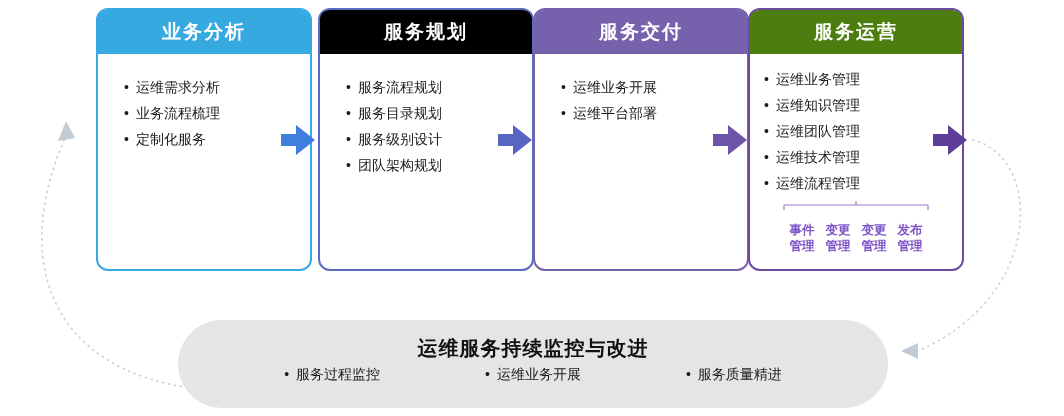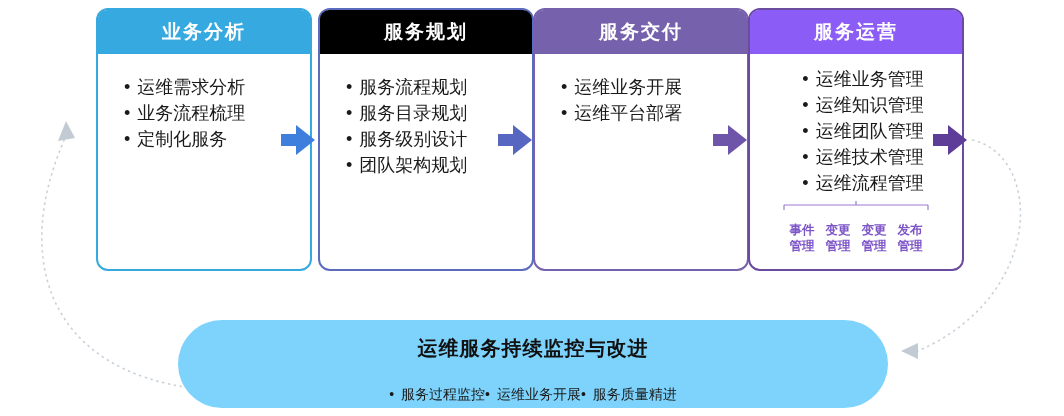--- a/index.html
+++ b/index.html
@@ -12,45 +12,45 @@
         border:2px solid;border-radius:12px;box-sizing:border-box;}
   .card1{left:96px;border-color:#36A9E1;}
   .card2{left:318px;border-color:#5B6CC0;}
   .card3{left:533px;border-color:#7661AD;}
   .card4{left:748px;border-color:#6A4B9F;}
   .card-header{height:44px;line-height:44px;text-align:center;color:#ffffff;
         font-size:19px;font-weight:bold;letter-spacing:2px;border-radius:9px 9px 0 0;}
   .card1 .card-header{background:#36A9E1;}
   .card2 .card-header{background:#000000;}
   .card3 .card-header{background:#7661AD;}
-  .card4 .card-header{background:#8b5cf6;}
+  .card4 .card-header{background:#4d7c0f;}
 
   .stage-list{list-style:none;margin:0;padding:20px 8px 0 26px;}
-  .card4 .stage-list{padding-top:12px;padding-left:22px;text-align:center;}
-  .stage-list li{font-size:18px;line-height:26px;color:#1a1a1a;white-space:nowrap;}
+  .card4 .stage-list{padding-top:12px;padding-left:14px;}
+  .stage-list li{font-size:14px;line-height:26px;color:#1a1a1a;white-space:nowrap;}
   .stage-list li::before{content:"•";margin-right:7px;color:#1a1a1a;}
 
   
   .bracket{display:block;margin:5px auto 0;}
   .sub-row{display:flex;justify-content:center;gap:11px;margin-top:11px;}
   .sub-item{width:2em;font-size:12.5px;line-height:1.3;color:#7D55C7;
         text-align:center;word-break:break-all;font-weight:bold;}
 
   
   .flow-arrow{position:absolute;top:125px;width:34px;height:30px;}
   .fa1{left:281px;}
   .fa2{left:498px;}
   .fa3{left:713px;}
   .fa4{left:933px;}
 
   
   .pill{position:absolute;left:178px;top:320px;width:710px;height:88px;
-        background:#7dd3fc;border-radius:44px;box-sizing:border-box;text-align:center;}
+        background:#e5e5e5;border-radius:44px;box-sizing:border-box;text-align:center;}
   .pill-title{margin-top:15px;font-size:20px;font-weight:bold;color:#111111;letter-spacing:1px;}
-  .pill-items{display:flex;justify-content:center;margin-top:24px;}
+  .pill-items{display:flex;justify-content:center;gap:105px;margin-top:4px;}
   .pill-item{font-size:14px;color:#1a1a1a;white-space:nowrap;}
   .pill-item::before{content:"•";margin-right:7px;color:#1a1a1a;}
 </style>
 </head>
 <body>
 
 <div class="canvas">
 
   <svg class="underlay" viewBox="0 0 1064 416" xmlns="http://www.w3.org/2000/svg">
     <path d="M 200 389 C 45 372, 12 255, 66 136" fill="none" stroke="#C9D2DA" stroke-width="1.6" stroke-dasharray="2.5 3.5"></path>

